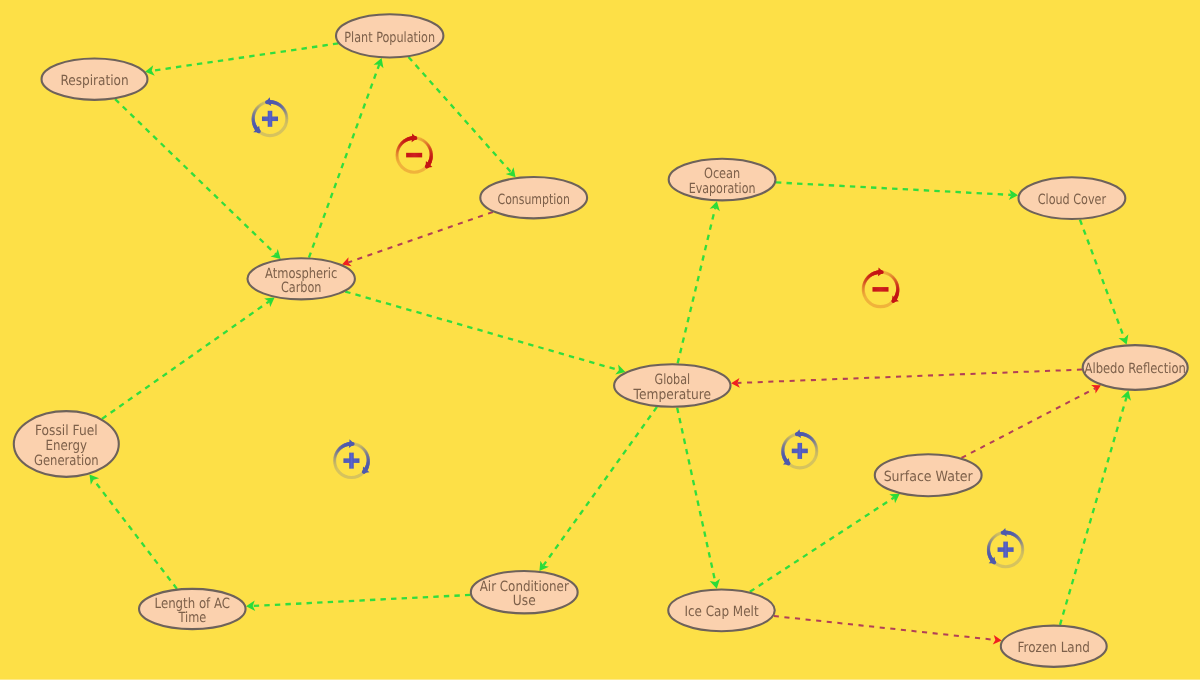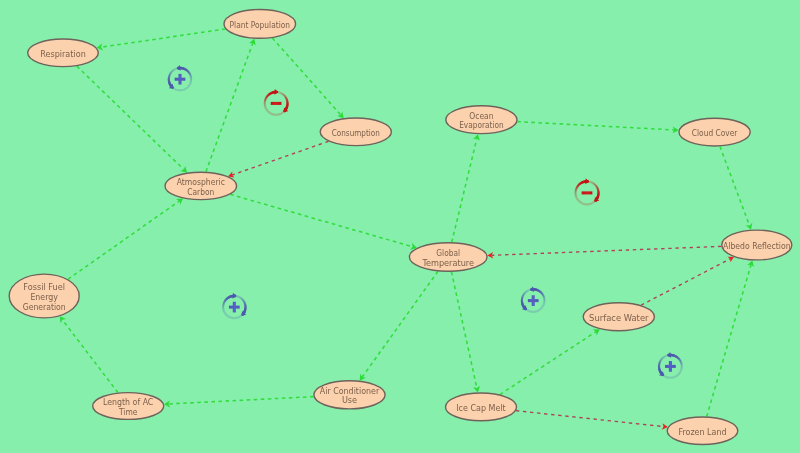--- a/index.html
+++ b/index.html
@@ -1,19 +1,19 @@
 <!DOCTYPE html>
 <html><head>
 <meta charset="utf-8">
 <title>Causal Loop Diagram</title>
 <style>
   html,body{margin:0;padding:0;}
   body{width:800px;height:453px;background:#fcfcfc;overflow:hidden;
        font-family:"DejaVu Sans",sans-serif;}
-  #canvas{position:relative;width:800px;height:453px;background:#86efac;}
+  #canvas{position:relative;width:800px;height:453px;background:#fde047;}
   svg#svg{position:absolute;left:0;top:0;display:block;}
   .node-ellipse{fill:#fbd1ae;stroke:#6e625a;stroke-width:1.4;}
   .node-label{font-family:"DejaVu Sans",sans-serif;font-size:9.4px;fill:#7d604a;
               text-anchor:middle;}
   .edge-pos{stroke:#32dd3e;stroke-width:1.55;fill:none;stroke-dasharray:3.6 3.45;stroke-linecap:butt;}
   .edge-neg{stroke:#b23f57;stroke-width:1.35;fill:none;stroke-dasharray:3.4 3.7;stroke-linecap:butt;}
   .arrow-pos{fill:#2bdb38;}
   .arrow-neg{fill:#ef2020;}
 </style>
 </head>

